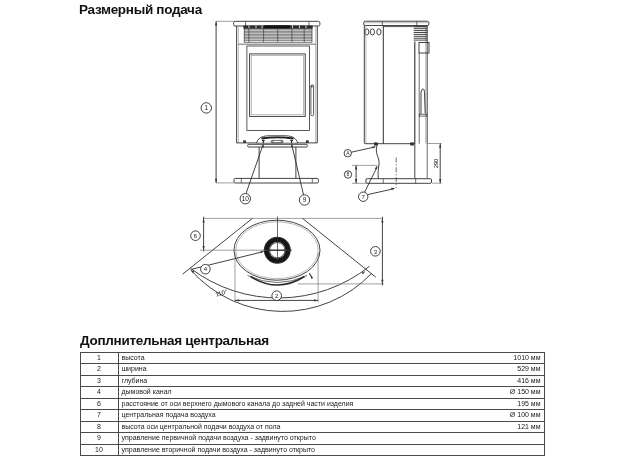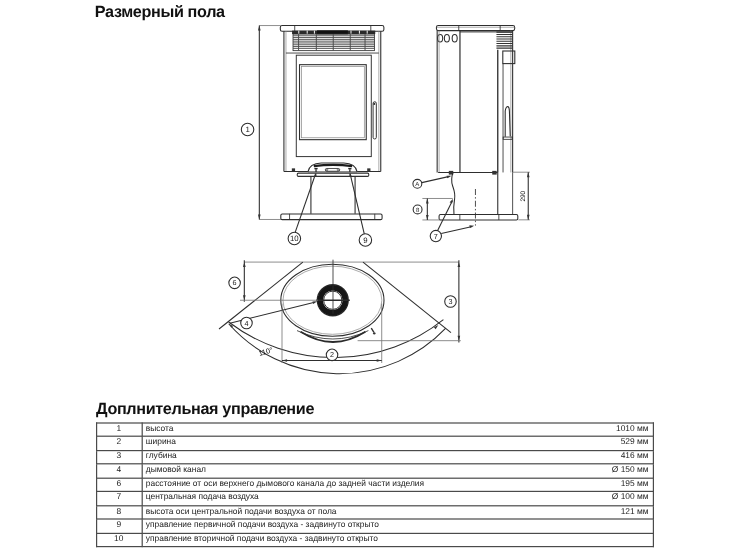--- a/index.html
+++ b/index.html
@@ -8,21 +8,21 @@
   .h2{position:absolute;left:80px;top:333.2px;font-size:13.5px;font-weight:bold;color:#111;letter-spacing:-0.3px}
   table.spec{position:absolute;left:79.5px;top:351.5px;border-collapse:collapse;table-layout:fixed;width:465px;font-size:7px;color:#1a1a1a}
   table.spec td{border:0.9px solid #4a4a4a;height:10.5px;padding:0 3px;line-height:10px;white-space:nowrap;overflow:hidden}
   table.spec td.n{text-align:center;width:37px;padding:0}
   table.spec td .v{float:right}
   svg text{font-family:"Liberation Sans",sans-serif}
 </style>
 </head>
 <body>
 
-<div class="h1">Размерный пола</div>
+<div class="h1">Размерный подача</div>
 
 <svg width="624" height="460" viewBox="0 0 624 460" style="position:absolute;left:0;top:0">
 <defs>
       <filter id="gs" x="-30%" y="-30%" width="160%" height="160%">
         <feColorMatrix type="saturate" values="0"></feColorMatrix>
       </filter>
     </defs>
 <g fill="none" stroke="#2e2e2e" stroke-width="0.9">
 
 <g id="front">
@@ -292,21 +292,21 @@
 <line x1="235" y1="300.4" x2="318.1" y2="300.4"></line>
 <polygon points="235,300.4 239.2,299.3 239.2,301.5" fill="#343434" stroke="none"></polygon>
 <polygon points="318.1,300.4 313.9,299.3 313.9,301.5" fill="#343434" stroke="none"></polygon>
 
 <circle cx="276.7" cy="295.7" r="4.8" fill="#fff"></circle>
 <text x="276.7" y="297.9" font-size="6" fill="#222" text-anchor="middle" stroke="none">2</text>
 </g>
 </g>
 </svg>
 
-<div class="h2">Доплнительная управление</div>
+<div class="h2">Доплнительная центральная</div>
 
 <table class="spec">
 <tbody>
       <tr>
         <td class="n">1</td>
         <td>высота<span class="v">1010 мм</span></td>
       </tr>
 <tr>
         <td class="n">2</td>
         <td>ширина<span class="v">529 мм</span></td>

